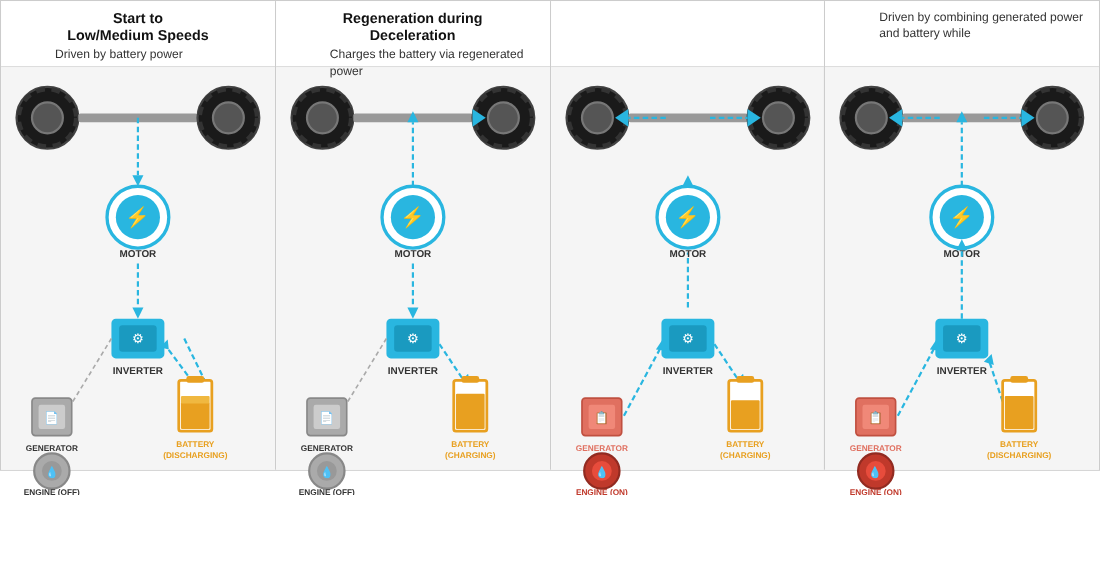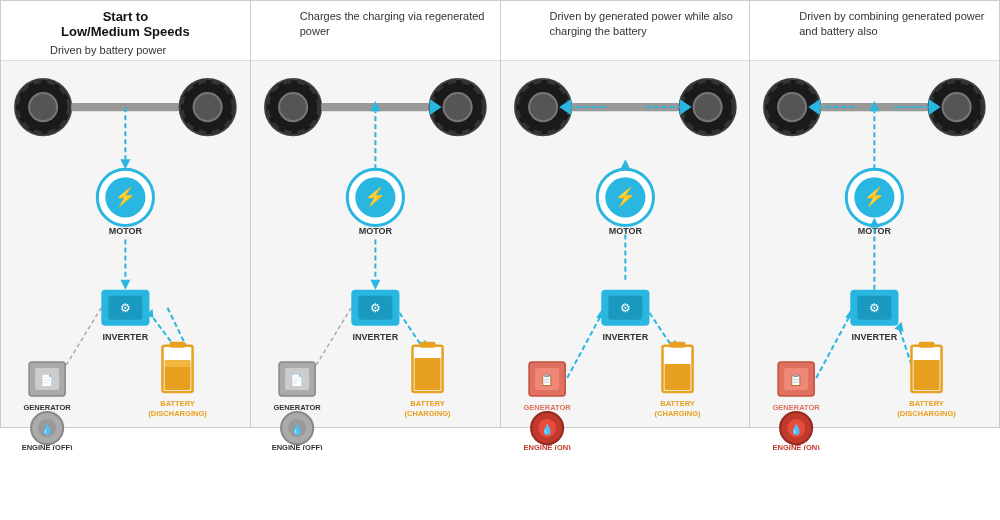--- a/index.html
+++ b/index.html
@@ -118,21 +118,22 @@
         <rect x="159" y="296" width="26" height="24" fill="#e8a020" rx="1"></rect>
         <rect x="159" y="290" width="26" height="7" fill="#f0b840" rx="1"></rect>
         <text x="172" y="336" text-anchor="middle" fill="#e8a020" font-size="7.5" font-weight="bold">BATTERY</text>
         <text x="172" y="346" text-anchor="middle" fill="#e8a020" font-size="7.5" font-weight="bold">(DISCHARGING)</text>
       </svg>
     </div>
   </div>
 
   <div class="scenario">
     <div class="scenario-header">
-      <div class="scenario-desc">Charges the charging via regenerated power</div>
+      <div class="scenario-title">Regeneration during<br>Deceleration</div>
+      <div class="scenario-desc">Charges the battery via regenerated power</div>
     </div>
     <div class="scenario-body">
       <svg viewBox="0 0 240 380" width="100%" height="100%">
 
         <circle cx="38" cy="38" r="28" fill="#1a1a1a" stroke="#444" stroke-width="2"></circle>
         <circle cx="38" cy="38" r="14" fill="#555" stroke="#777" stroke-width="2"></circle>
         <circle cx="38" cy="38" r="26" fill="none" stroke="#333" stroke-width="4" stroke-dasharray="8 6"></circle>
 
         <rect x="66" y="34" width="108" height="8" fill="#999" rx="2"></rect>
 
@@ -177,21 +178,20 @@
         <rect x="164" y="272" width="16" height="6" fill="#e8a020" rx="2"></rect>
         <rect x="159" y="288" width="26" height="32" fill="#e8a020" rx="1"></rect>
         <text x="172" y="336" text-anchor="middle" fill="#e8a020" font-size="7.5" font-weight="bold">BATTERY</text>
         <text x="172" y="346" text-anchor="middle" fill="#e8a020" font-size="7.5" font-weight="bold">(CHARGING)</text>
       </svg>
     </div>
   </div>
 
   <div class="scenario">
     <div class="scenario-header">
-      <div class="scenario-desc">Driven by generated power while also charging the battery</div>
     </div>
     <div class="scenario-body">
       <svg viewBox="0 0 240 380" width="100%" height="100%">
 
         <circle cx="38" cy="38" r="28" fill="#1a1a1a" stroke="#444" stroke-width="2"></circle>
         <circle cx="38" cy="38" r="14" fill="#555" stroke="#777" stroke-width="2"></circle>
         <circle cx="38" cy="38" r="26" fill="none" stroke="#333" stroke-width="4" stroke-dasharray="8 6"></circle>
 
         <rect x="66" y="34" width="108" height="8" fill="#999" rx="2"></rect>
 
@@ -238,21 +238,21 @@
         <rect x="164" y="272" width="16" height="6" fill="#e8a020" rx="2"></rect>
         <rect x="159" y="294" width="26" height="26" fill="#e8a020" rx="1"></rect>
         <text x="172" y="336" text-anchor="middle" fill="#e8a020" font-size="7.5" font-weight="bold">BATTERY</text>
         <text x="172" y="346" text-anchor="middle" fill="#e8a020" font-size="7.5" font-weight="bold">(CHARGING)</text>
       </svg>
     </div>
   </div>
 
   <div class="scenario">
     <div class="scenario-header">
-      <div class="scenario-desc">Driven by combining generated power and battery also</div>
+      <div class="scenario-desc">Driven by combining generated power and battery while</div>
     </div>
     <div class="scenario-body">
       <svg viewBox="0 0 240 380" width="100%" height="100%">
 
         <circle cx="38" cy="38" r="28" fill="#1a1a1a" stroke="#444" stroke-width="2"></circle>
         <circle cx="38" cy="38" r="14" fill="#555" stroke="#777" stroke-width="2"></circle>
         <circle cx="38" cy="38" r="26" fill="none" stroke="#333" stroke-width="4" stroke-dasharray="8 6"></circle>
 
         <rect x="66" y="34" width="108" height="8" fill="#999" rx="2"></rect>
 

